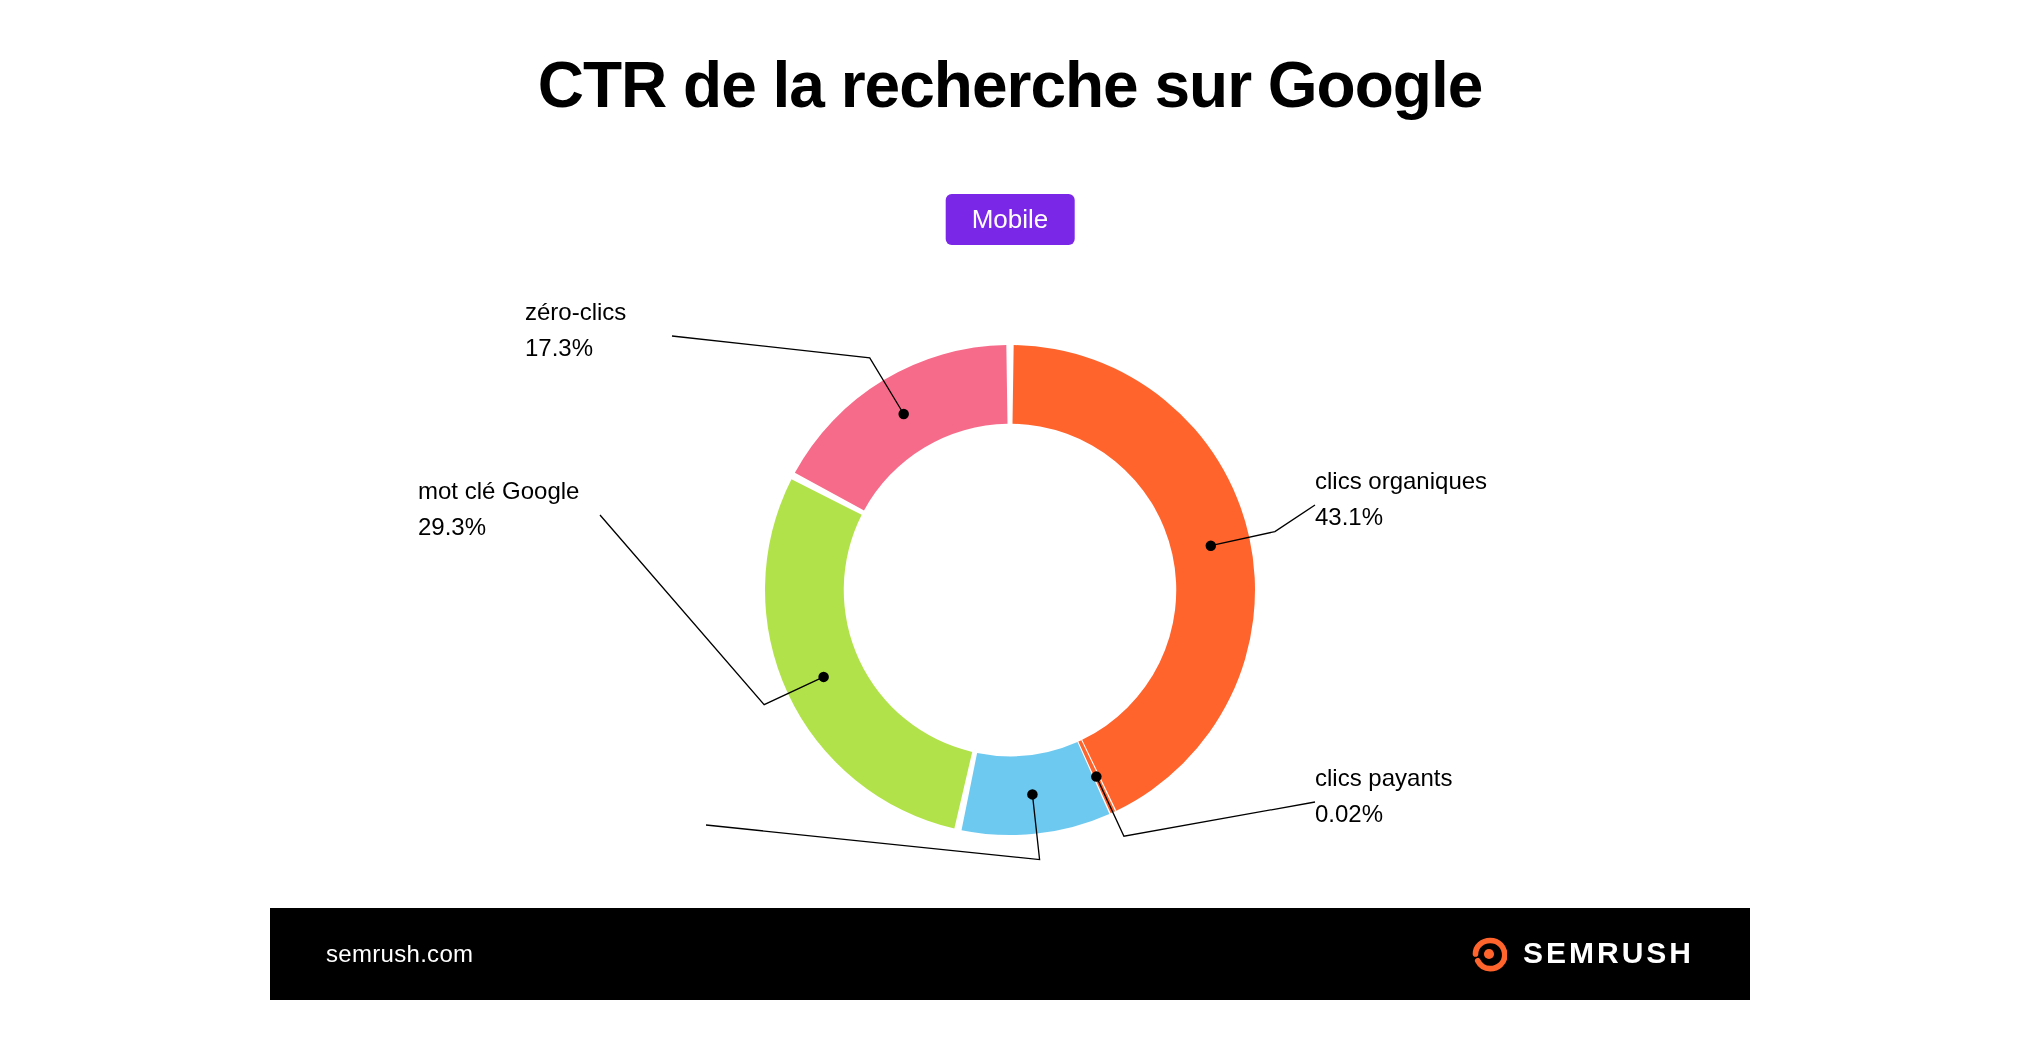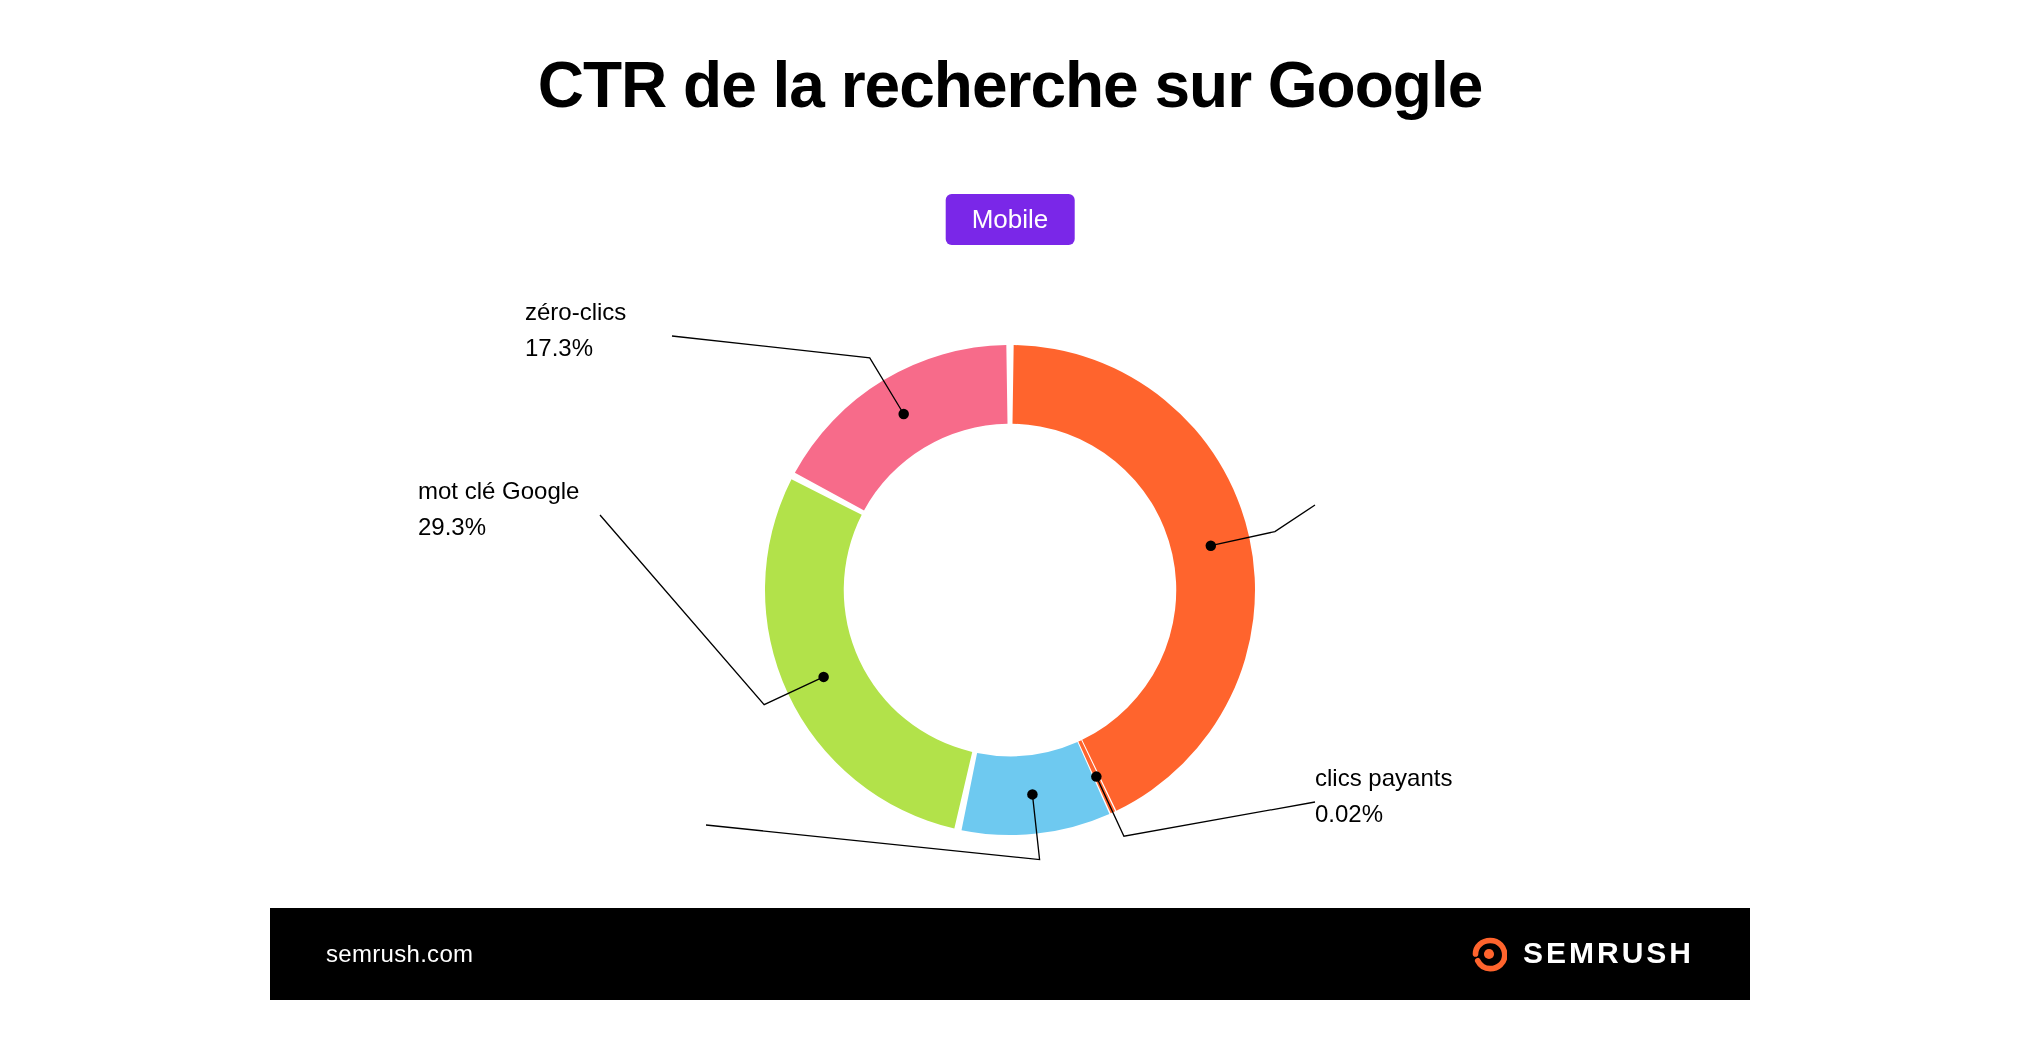--- a/index.html
+++ b/index.html
@@ -101,20 +101,24 @@
           <polyline points="25.635688169270598,233.59754170814367 33.81729077648462,308.1499486362746 -347.4285714285714,268.57142857142856" fill="none" stroke="#000" stroke-width="1.5"></polyline>
           <circle cx="25.635688169270598" cy="233.59754170814367" r="6" fill="#000"></circle>
           <polyline points="-212.98752875845946,99.3041418741656 -280.9622719792444,130.99695311060142 -468.57142857142856,-85.71428571428571" fill="none" stroke="#000" stroke-width="1.5"></polyline>
           <circle cx="-212.98752875845946" cy="99.3041418741656" r="6" fill="#000"></circle>
           <polyline points="-121.50392281888278,-201.15117881738348 -160.28177052703685,-265.34836354633563 -386.2857142857143,-290.2857142857143" fill="none" stroke="#000" stroke-width="1.5"></polyline>
           <circle cx="-121.50392281888278" cy="-201.15117881738348" r="6" fill="#000"></circle>
         </g>
     </svg>
   </div>
 
+  <div class="label right" style="left:1315px; top:465px;">
+    <div class="name">clics organiques</div>
+    <div class="pct">43.1%</div>
+  </div>
 
   <div class="label right" style="left:1315px; top:762px;">
     <div class="name">clics payants</div>
     <div class="pct">0.02%</div>
   </div>
 
 
   <div class="label left" style="left:375px; top:475px;margin-left:43px;">
     <div class="name">mot clé Google</div>
     <div class="pct">29.3%</div>

